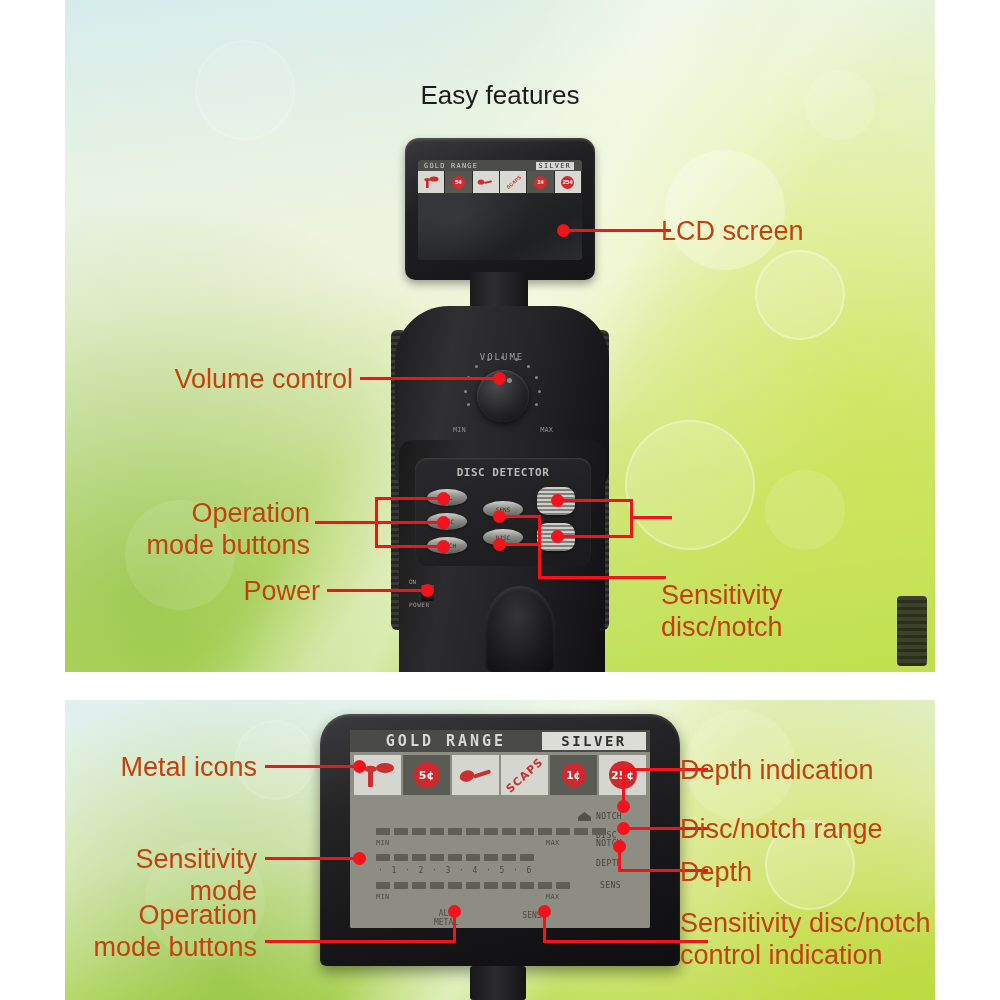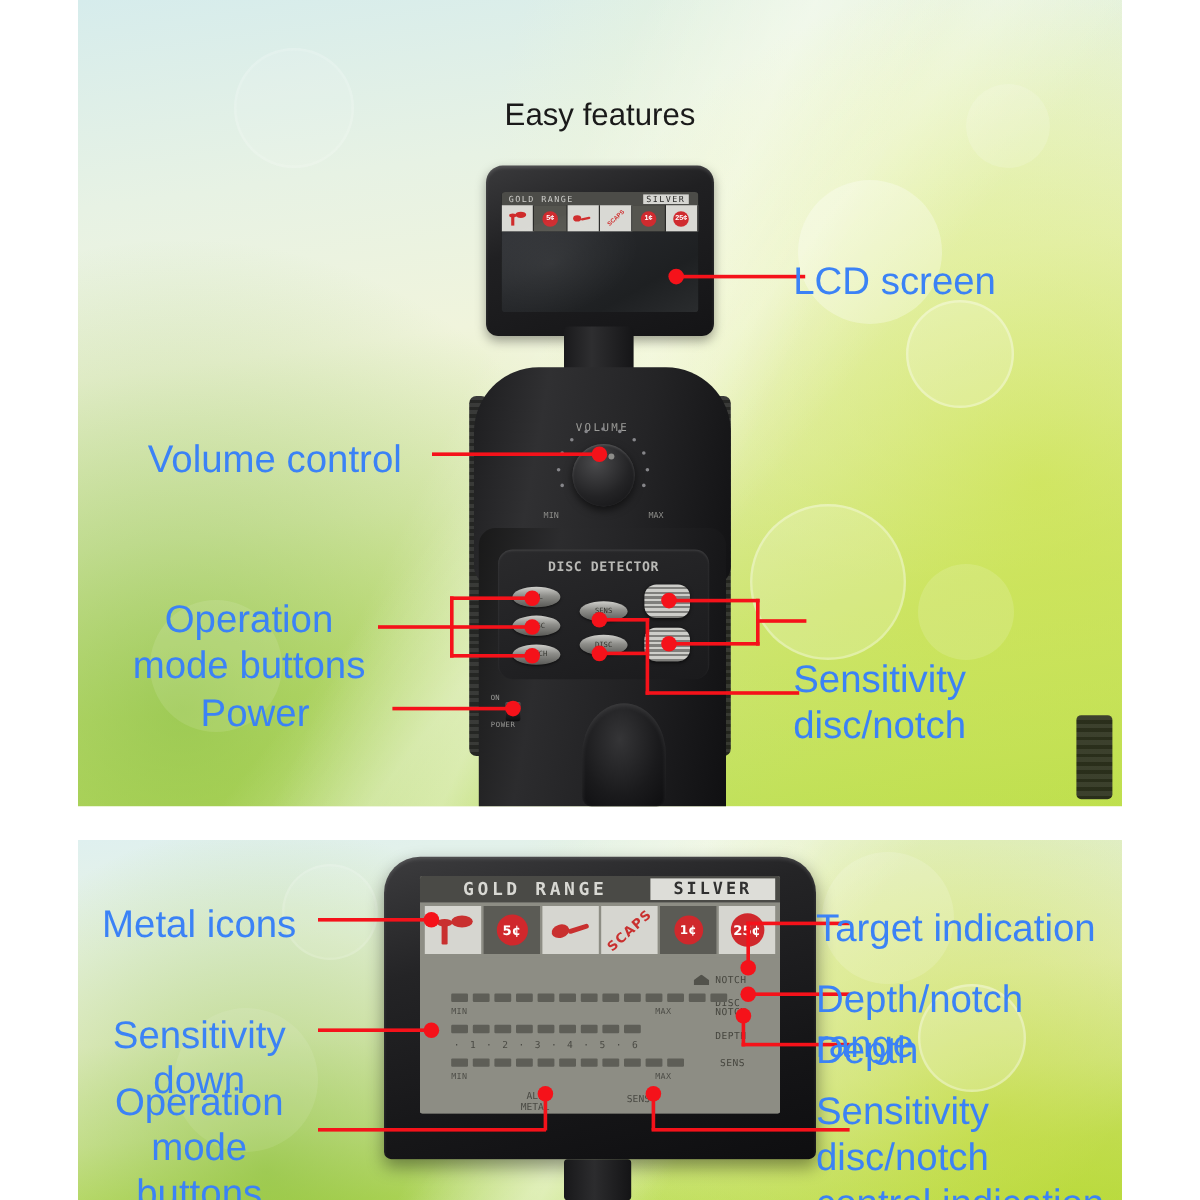--- a/index.html
+++ b/index.html
@@ -53,25 +53,25 @@
     font-family: "DejaVu Sans", sans-serif;
   }
   #page-subtitle {
     position: absolute; top: 80px; left: 0; width: 870px;
     text-align: center; font-size: 26px; color: #1a1a1a; z-index: 40;
   }
 
   
   .callout {
     position: absolute; z-index: 35;
-    font-size: 32px; line-height: 1.18; color: #3b82f6;
+    font-size: 27px; line-height: 1.18; color: #c2410c;
     white-space: pre-line;
   }
   .callout.right { text-align: left; }
-  .callout.left  { text-align: center; }
+  .callout.left  { text-align: right; }
 
   
   .ln { position: absolute; background: #f5121a; z-index: 30; }
   .lnh { height: 3px; }
   .lnv { width: 3px; }
   .dot { position: absolute; width: 13px; height: 13px; border-radius: 50%; background: #f5121a; z-index: 33; }
 
   
   #device-top { position: absolute; z-index: 20; left: 0; top: 0; width: 870px; height: 672px; }
 
@@ -370,21 +370,21 @@
     <div class="ln lnh" style="left:492px;top:535px;width:76px;"></div>
     <div class="ln lnv" style="left:565px;top:499px;height:39px;"></div>
     <div class="ln lnh" style="left:565px;top:516px;width:42px;"></div>
 
     <div class="dot" style="left:428px;top:510px;"></div>
     <div class="dot" style="left:428px;top:538px;"></div>
     <div class="ln lnh" style="left:434px;top:515px;width:42px;"></div>
     <div class="ln lnh" style="left:434px;top:543px;width:42px;"></div>
     <div class="ln lnv" style="left:473px;top:515px;height:64px;"></div>
     <div class="ln lnh" style="left:473px;top:576px;width:128px;"></div>
-    <div class="callout right" style="left:596px;top:548px;">Sensitivity
+    <div class="callout right" style="left:596px;top:580px;">Sensitivity
 disc/notch</div>
   </div>
 
   <div class="panel" id="panel-bottom">
     <div class="bg"></div>
     <div class="sunray"></div>
     <div class="bokeh" style="left:620px;top:10px;width:110px;height:110px;opacity:.5;"></div>
     <div class="bokeh r" style="left:700px;top:120px;width:90px;height:90px;"></div>
     <div class="bokeh" style="left:80px;top:140px;width:120px;height:120px;opacity:.3;"></div>
     <div class="bokeh r" style="left:170px;top:20px;width:80px;height:80px;opacity:.45;"></div>
@@ -507,36 +507,36 @@
       </div>
       <div class="stem-b"></div>
     </div>
 
     <div class="dot" style="left:288px;top:60px;"></div>
     <div class="ln lnh" style="left:200px;top:65px;width:95px;"></div>
     <div class="callout left" style="left:10px;top:52px;width:182px;">Metal icons</div>
 
     <div class="dot" style="left:288px;top:152px;"></div>
     <div class="ln lnh" style="left:200px;top:157px;width:95px;"></div>
-    <div class="callout left" style="left:10px;top:144px;width:182px;">Sensitivity down</div>
+    <div class="callout left" style="left:10px;top:144px;width:182px;">Sensitivity mode</div>
 
     <div class="dot" style="left:383px;top:205px;"></div>
     <div class="ln lnv" style="left:388px;top:210px;height:32px;"></div>
     <div class="ln lnh" style="left:200px;top:240px;width:190px;"></div>
     <div class="callout left" style="left:10px;top:200px;width:182px;">Operation
 mode buttons</div>
 
     <div class="dot" style="left:552px;top:100px;"></div>
     <div class="ln lnv" style="left:557px;top:68px;height:37px;"></div>
     <div class="ln lnh" style="left:557px;top:68px;width:86px;"></div>
-    <div class="callout right" style="left:615px;top:55px;">Target indication</div>
+    <div class="callout right" style="left:615px;top:55px;">Depth indication</div>
 
     <div class="dot" style="left:552px;top:122px;"></div>
     <div class="ln lnh" style="left:557px;top:127px;width:86px;"></div>
-    <div class="callout right" style="left:615px;top:114px;">Depth/notch range</div>
+    <div class="callout right" style="left:615px;top:114px;">Disc/notch range</div>
 
     <div class="dot" style="left:548px;top:140px;"></div>
     <div class="ln lnv" style="left:553px;top:145px;height:27px;"></div>
     <div class="ln lnh" style="left:553px;top:169px;width:90px;"></div>
     <div class="callout right" style="left:615px;top:157px;">Depth</div>
 
     <div class="dot" style="left:473px;top:205px;"></div>
     <div class="ln lnv" style="left:478px;top:210px;height:32px;"></div>
     <div class="ln lnh" style="left:478px;top:240px;width:165px;"></div>
     <div class="callout right" style="left:615px;top:208px;">Sensitivity disc/notch

